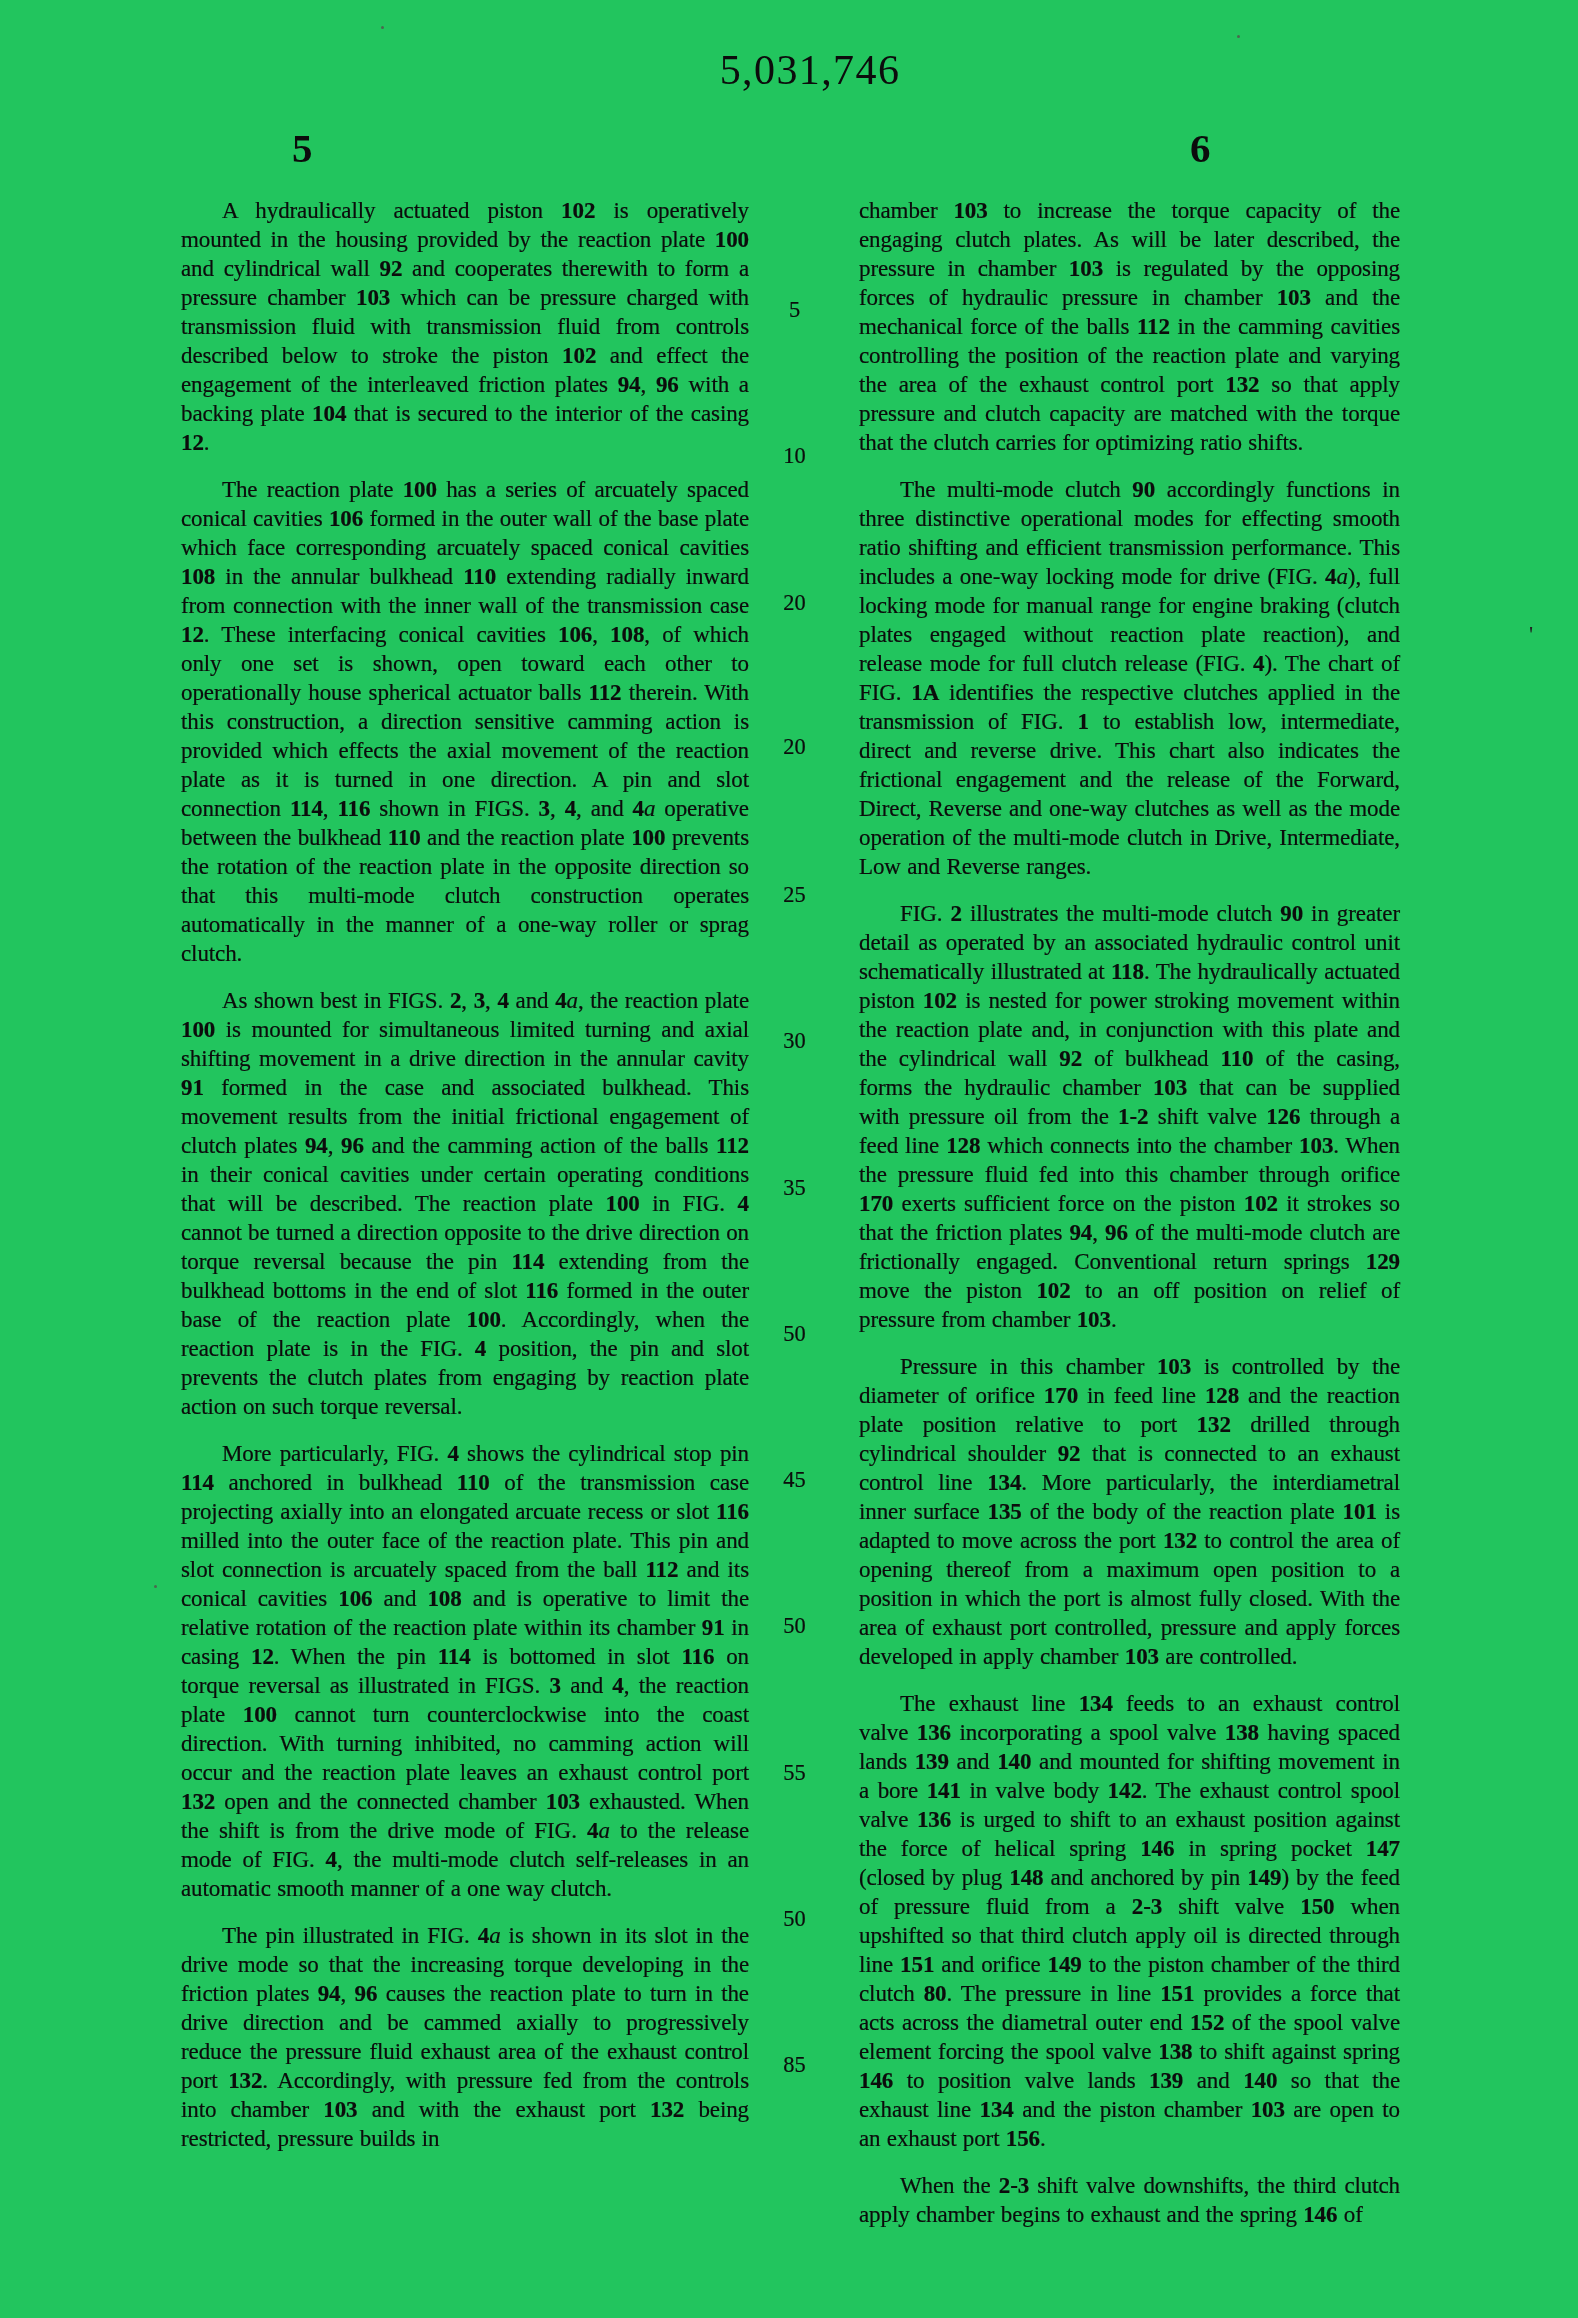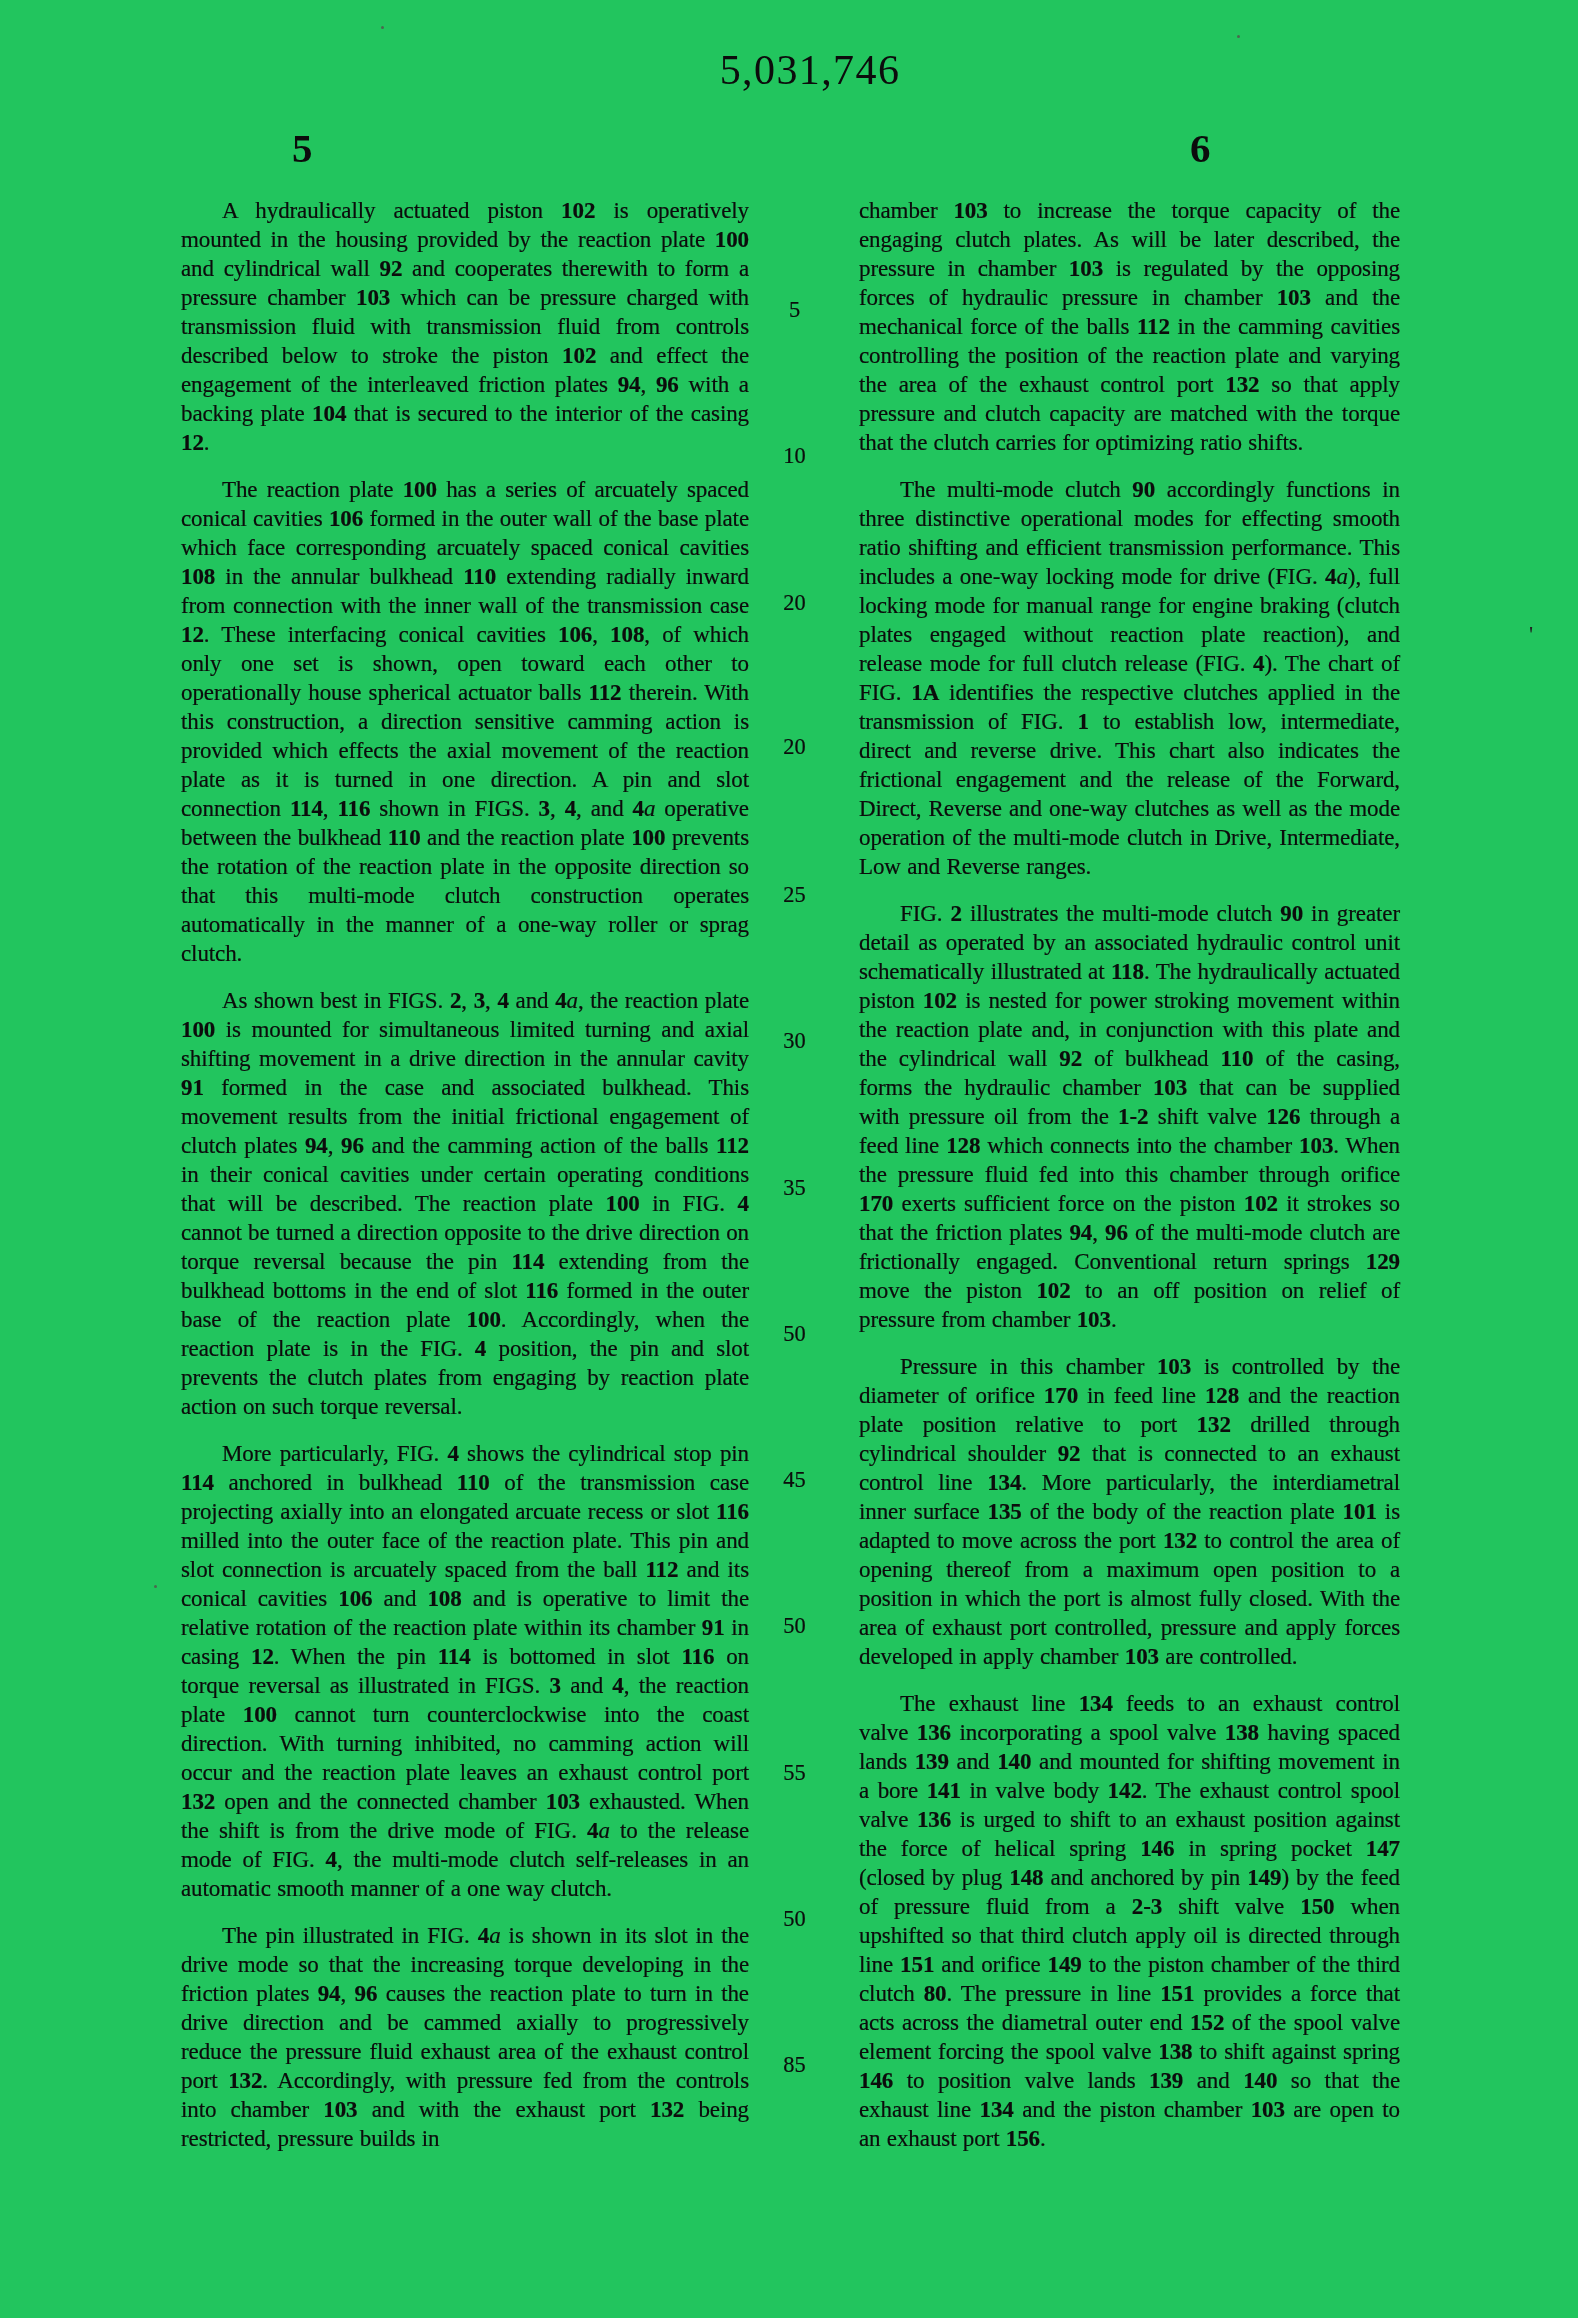--- a/index.html
+++ b/index.html
@@ -90,20 +90,21 @@
     <p>More particularly, FIG. <b>4</b> shows the cylindrical stop pin <b>114</b> anchored in bulkhead <b>110</b> of the transmission case projecting axially into an elongated arcuate recess or slot <b>116</b> milled into the outer face of the reaction plate. This pin and slot connection is arcuately spaced from the ball <b>112</b> and its conical cavities <b>106</b> and <b>108</b> and is operative to limit the relative rotation of the reaction plate within its chamber <b>91</b> in casing <b>12</b>. When the pin <b>114</b> is bottomed in slot <b>116</b> on torque reversal as illustrated in FIGS. <b>3</b> and <b>4</b>, the reaction plate <b>100</b> cannot turn counterclockwise into the coast direction. With turning inhibited, no camming action will occur and the reaction plate leaves an exhaust control port <b>132</b> open and the connected chamber <b>103</b> exhausted. When the shift is from the drive mode of FIG. <b>4</b><i>a</i> to the release mode of FIG. <b>4</b>, the multi-mode clutch self-releases in an automatic smooth manner of a one way clutch.</p>
     <p>The pin illustrated in FIG. <b>4</b><i>a</i> is shown in its slot in the drive mode so that the increasing torque developing in the friction plates <b>94</b>, <b>96</b> causes the reaction plate to turn in the drive direction and be cammed axially to progressively reduce the pressure fluid exhaust area of the exhaust control port <b>132</b>. Accordingly, with pressure fed from the controls into chamber <b>103</b> and with the exhaust port <b>132</b> being restricted, pressure builds in</p>
   </div>
 
   <div class="col col-right">
     <p class="noindent">chamber <b>103</b> to increase the torque capacity of the engaging clutch plates. As will be later described, the pressure in chamber <b>103</b> is regulated by the opposing forces of hydraulic pressure in chamber <b>103</b> and the mechanical force of the balls <b>112</b> in the camming cavities controlling the position of the reaction plate and varying the area of the exhaust control port <b>132</b> so that apply pressure and clutch capacity are matched with the torque that the clutch carries for optimizing ratio shifts.</p>
     <p>The multi-mode clutch <b>90</b> accordingly functions in three distinctive operational modes for effecting smooth ratio shifting and efficient transmission performance. This includes a one-way locking mode for drive (FIG. <b>4</b><i>a</i>), full locking mode for manual range for engine braking (clutch plates engaged without reaction plate reaction), and release mode for full clutch release (FIG. <b>4</b>). The chart of FIG. <b>1A</b> identifies the respective clutches applied in the transmission of FIG. <b>1</b> to establish low, intermediate, direct and reverse drive. This chart also indicates the frictional engagement and the release of the Forward, Direct, Reverse and one-way clutches as well as the mode operation of the multi-mode clutch in Drive, Intermediate, Low and Reverse ranges.</p>
     <p>FIG. <b>2</b> illustrates the multi-mode clutch <b>90</b> in greater detail as operated by an associated hydraulic control unit schematically illustrated at <b>118</b>. The hydraulically actuated piston <b>102</b> is nested for power stroking movement within the reaction plate and, in conjunction with this plate and the cylindrical wall <b>92</b> of bulkhead <b>110</b> of the casing, forms the hydraulic chamber <b>103</b> that can be supplied with pressure oil from the <b>1-2</b> shift valve <b>126</b> through a feed line <b>128</b> which connects into the chamber <b>103</b>. When the pressure fluid fed into this chamber through orifice <b>170</b> exerts sufficient force on the piston <b>102</b> it strokes so that the friction plates <b>94</b>, <b>96</b> of the multi-mode clutch are frictionally engaged. Conventional return springs <b>129</b> move the piston <b>102</b> to an off position on relief of pressure from chamber <b>103</b>.</p>
     <p>Pressure in this chamber <b>103</b> is controlled by the diameter of orifice <b>170</b> in feed line <b>128</b> and the reaction plate position relative to port <b>132</b> drilled through cylindrical shoulder <b>92</b> that is connected to an exhaust control line <b>134</b>. More particularly, the interdiametral inner surface <b>135</b> of the body of the reaction plate <b>101</b> is adapted to move across the port <b>132</b> to control the area of opening thereof from a maximum open position to a position in which the port is almost fully closed. With the area of exhaust port controlled, pressure and apply forces developed in apply chamber <b>103</b> are controlled.</p>
     <p>The exhaust line <b>134</b> feeds to an exhaust control valve <b>136</b> incorporating a spool valve <b>138</b> having spaced lands <b>139</b> and <b>140</b> and mounted for shifting movement in a bore <b>141</b> in valve body <b>142</b>. The exhaust control spool valve <b>136</b> is urged to shift to an exhaust position against the force of helical spring <b>146</b> in spring pocket <b>147</b> (closed by plug <b>148</b> and anchored by pin <b>149</b>) by the feed of pressure fluid from a <b>2-3</b> shift valve <b>150</b> when upshifted so that third clutch apply oil is directed through line <b>151</b> and orifice <b>149</b> to the piston chamber of the third clutch <b>80</b>. The pressure in line <b>151</b> provides a force that acts across the diametral outer end <b>152</b> of the spool valve element forcing the spool valve <b>138</b> to shift against spring <b>146</b> to position valve lands <b>139</b> and <b>140</b> so that the exhaust line <b>134</b> and the piston chamber <b>103</b> are open to an exhaust port <b>156</b>.</p>
+    <p>When the <b>2-3</b> shift valve downshifts, the third clutch apply chamber begins to exhaust and the spring <b>146</b> of</p>
   </div>
 
   <span class="artifact" style="left:1529px; top:622px;">'</span>
   <span class="speck" style="left:381px;  top:26px;"></span>
   <span class="speck" style="left:1237px; top:35px;"></span>
   <span class="speck" style="left:154px;  top:1585px;"></span>
 
 </div>
 
 

